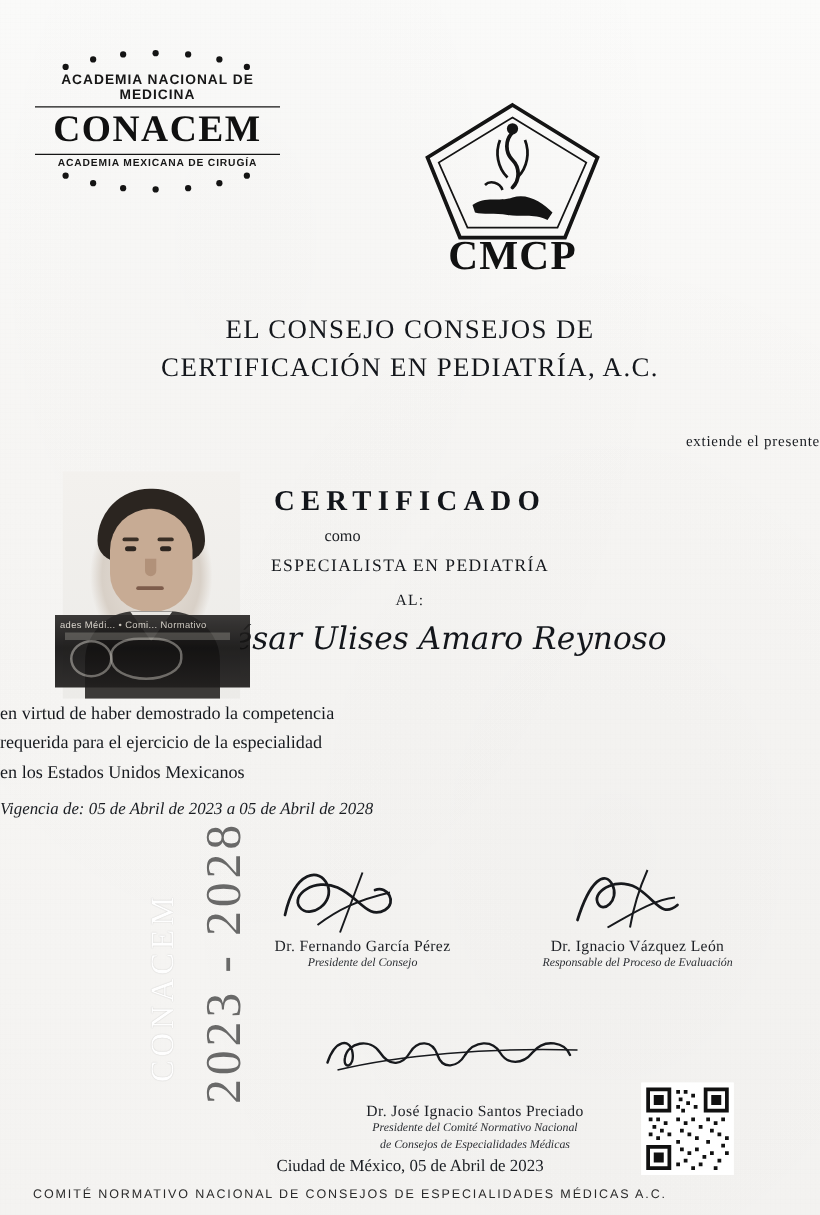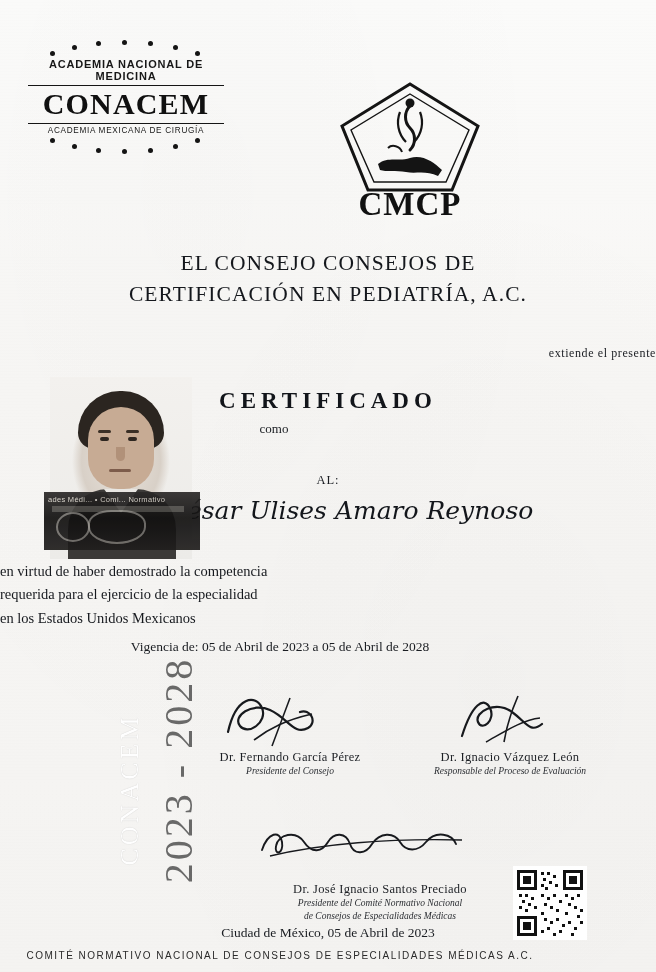--- a/index.html
+++ b/index.html
@@ -74,21 +74,21 @@
     font-size: 30px;
     font-weight: bold;
     letter-spacing: 1.2px;
     line-height: 1.05;
     color: #101010;
   }
   .conacem-bottom-line {
     font-family: "Liberation Sans", sans-serif;
     font-size: 8.2px;
     letter-spacing: 0.7px;
-    font-weight: normal;
+    font-weight: bold;
     color: #171717;
     margin-top: 0;
   }
   .conacem-dots-bottom {
     position: relative;
     height: 16px;
     margin-top: 2px;
   }
   .conacem-dots-bottom .dot {
     position: absolute;
@@ -195,23 +195,23 @@
     width: 656px;
     font-size: 14.5px;
     line-height: 1.62;
     color: #16191e;
   }
   .vigencia {
     position: absolute;
     left: 0;
     top: 639px;
     width: 560px;
-    text-align: center;
     font-size: 13.5px;
     color: #1a1d22;
+    font-style: italic;
   }
 
   
   .photo-frame {
     position: absolute;
     left: 50px;
     top: 377px;
     width: 142px;
     height: 182px;
     overflow: hidden;
@@ -460,20 +460,21 @@
   </div>
 
   <div class="council-title">
     <div>EL CONSEJO CONSEJOS DE</div>
     <div>CERTIFICACIÓN EN PEDIATRÍA, A.C.</div>
   </div>
 
   <div class="extiende">extiende el presente</div>
   <div class="certificado-word">CERTIFICADO</div>
   <div class="como-word">como</div>
+  <div class="especialidad">ESPECIALISTA EN PEDIATRÍA</div>
   <div class="al-word">AL:</div>
   <div class="recipient-name">Dr. César Ulises Amaro Reynoso</div>
 
   <div class="virtue-text">
     <div>en virtud de haber demostrado la competencia</div>
     <div>requerida para el ejercicio de la especialidad</div>
     <div>en los Estados Unidos Mexicanos</div>
   </div>
 
   <div class="vigencia">Vigencia de: 05 de Abril de 2023 a 05 de Abril de 2028</div>

